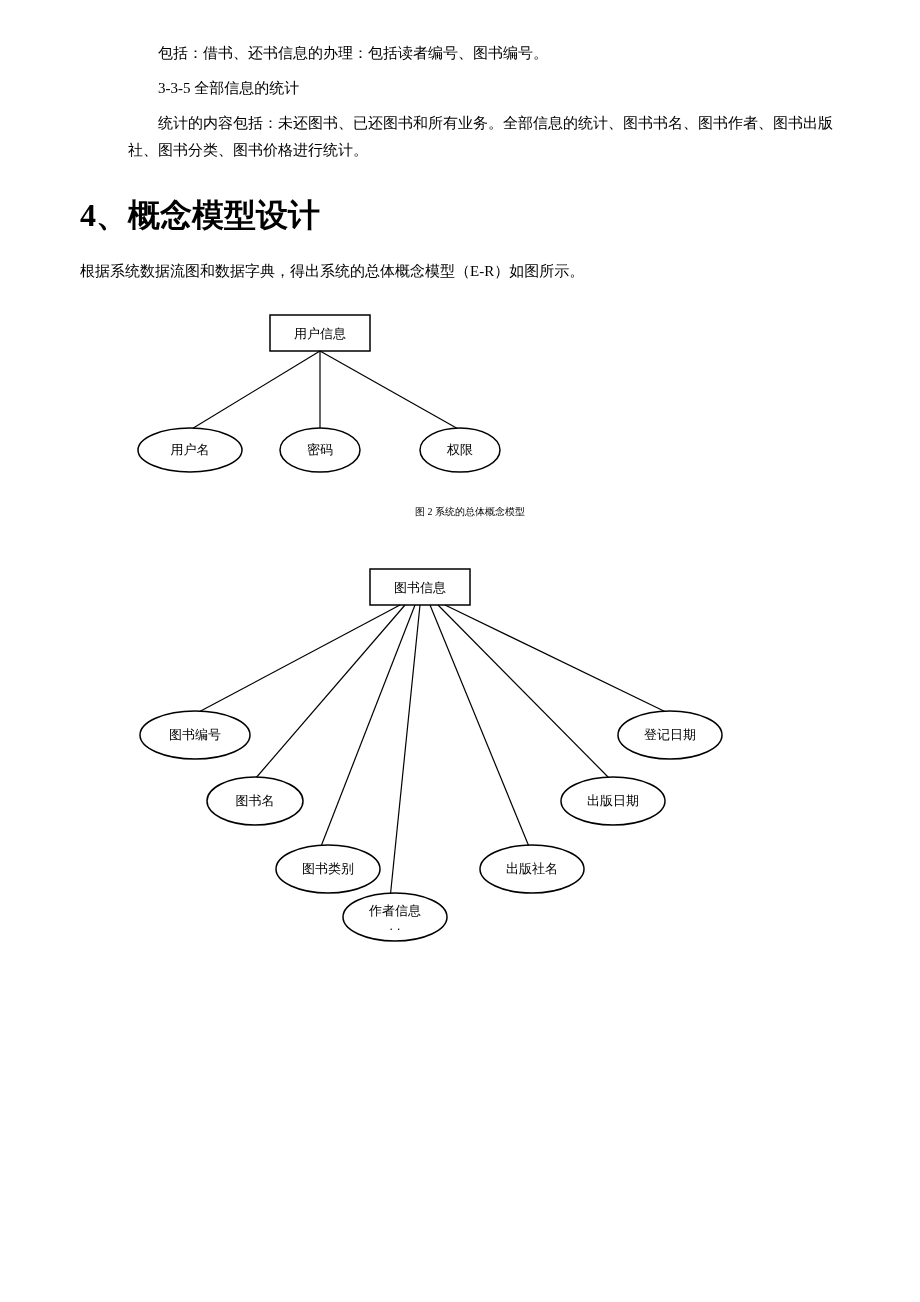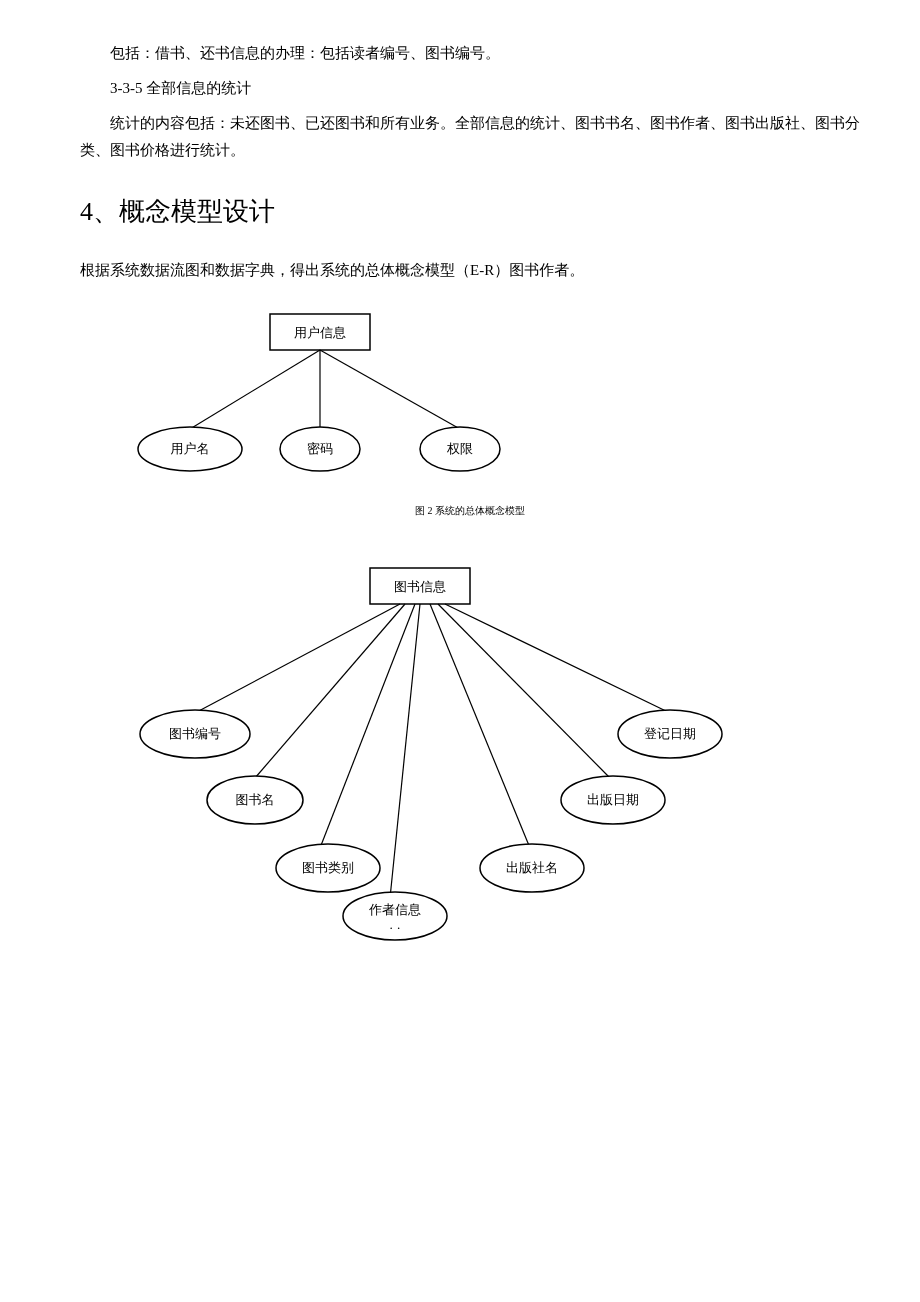--- a/index.html
+++ b/index.html
@@ -9,29 +9,30 @@
       font-size: 15px;
       color: #000;
       padding: 40px 60px 60px 80px;
       width: 920px;
       min-height: 1302px;
     }
     .text-block {
       line-height: 1.8;
       margin-bottom: 8px;
       text-indent: 2em;
+      margin-left: 48px;
     }
     .text-block-noindent {
       line-height: 1.8;
       margin-bottom: 8px;
     }
     .section-title {
-      font-size: 26px;
-      font-weight: normal;
-      margin: 30px 0 28px 0;
+      font-size: 32px;
+      font-weight: bold;
+      margin: 30px 0 20px 0;
       text-indent: 0;
     }
     .diagram-caption {
       text-align: center;
       margin: 8px 0 20px 0;
       font-size: 10px;
     }
     .diagram-area {
       width: 100%;
       margin: 10px 0;
@@ -45,21 +46,21 @@
   </style>
 </head>
 <body>
 
 <p class="text-block">包括：借书、还书信息的办理：包括读者编号、图书编号。</p>
 <p class="text-block">3-3-5 全部信息的统计</p>
 <p class="text-block">统计的内容包括：未还图书、已还图书和所有业务。全部信息的统计、图书书名、图书作者、图书出版社、图书分类、图书价格进行统计。</p>
 
 <h2 class="section-title">4、概念模型设计</h2>
 
-<p class="text-block-noindent">根据系统数据流图和数据字典，得出系统的总体概念模型（E-R）图书作者。</p>
+<p class="text-block-noindent">根据系统数据流图和数据字典，得出系统的总体概念模型（E-R）如图所示。</p>
 
 <div class="diagram-area">
   <svg width="500" height="200" viewBox="0 0 500 200">
 
     <rect x="190" y="20" width="100" height="36" fill="white" stroke="#000" stroke-width="1.5"></rect>
     <text x="240" y="43" text-anchor="middle">用户信息</text>
 
     <line x1="240" y1="56" x2="110" y2="135" stroke="#000" stroke-width="1.2"></line>
 
     <line x1="240" y1="56" x2="240" y2="135" stroke="#000" stroke-width="1.2"></line>

